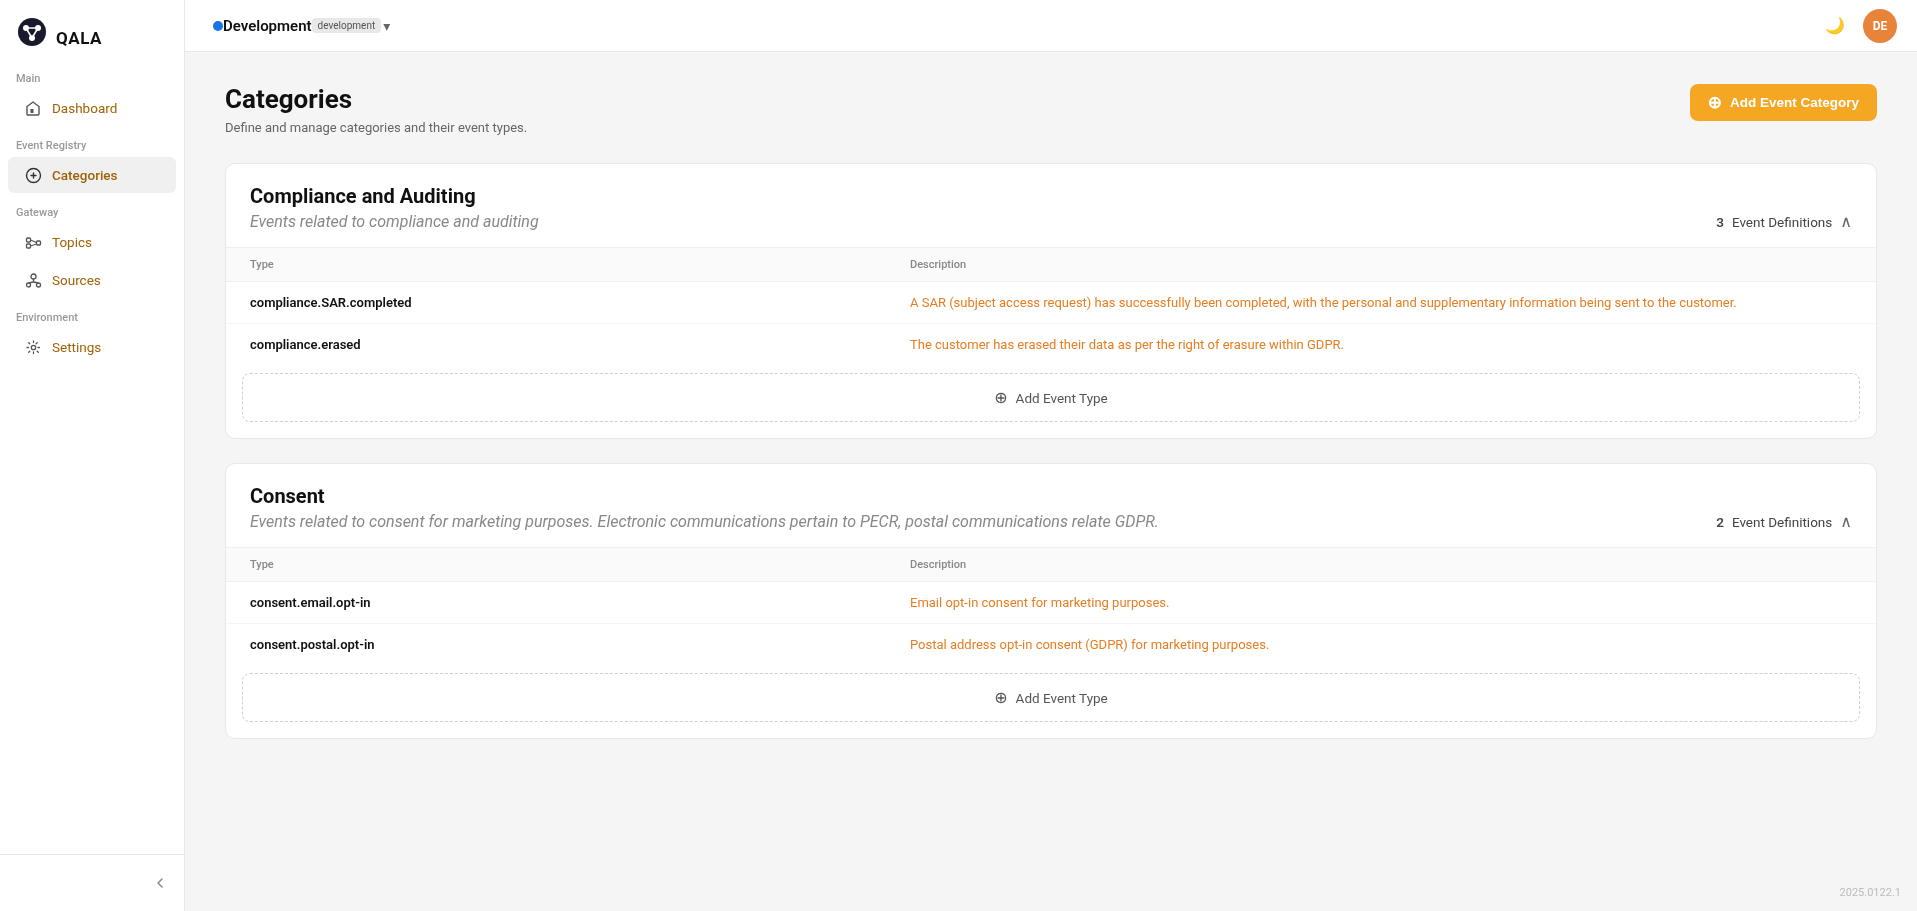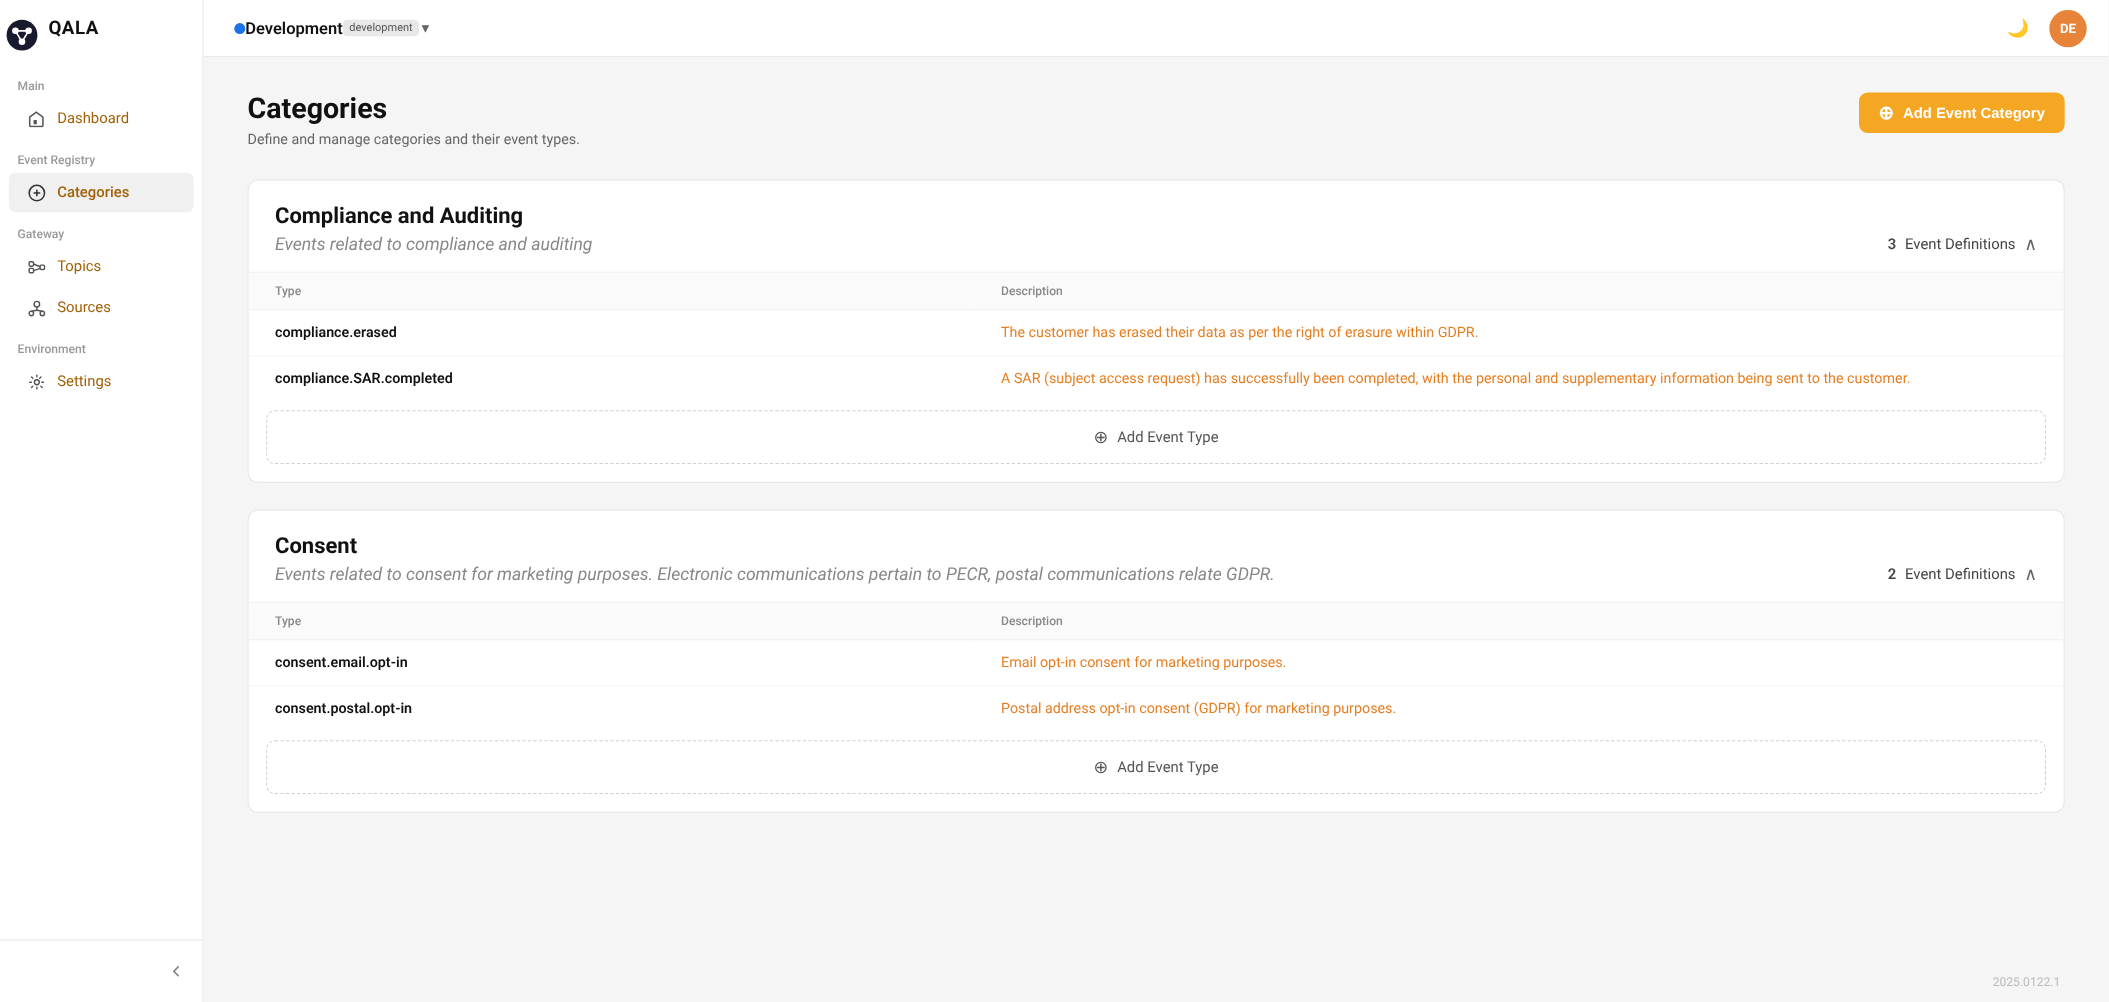--- a/index.html
+++ b/index.html
@@ -10,23 +10,23 @@
       width: 185px;
       min-width: 185px;
       background: #fff;
       border-right: 1px solid #e8e8e8;
       display: flex;
       flex-direction: column;
       height: 100vh;
       overflow-y: auto;
     }
     .sidebar-logo {
-      padding: 16px 4px 12px;
-      display: flex;
-      align-items: flex-start;
+      padding: 16px 16px 12px;
+      display: flex;
+      align-items: flex-end;
       gap: 8px;
     }
     .logo-icon {
       width: 32px;
       height: 32px;
     }
     .sidebar-section-label {
       font-size: 11px;
       color: #999;
       padding: 12px 16px 4px;
@@ -247,21 +247,21 @@
     .plus-circle { font-size: 16px; color: #555; }
 
     
     .version-label {
       text-align: right;
       font-size: 11px;
       color: #bbb;
       padding: 4px 16px 4px 0;
       position: fixed;
       bottom: 8px;
-      right: 28px;
+      right: 0;
     }
   </style>
 </head>
 <body>
 
 <nav id="sidebar">
   <div class="sidebar-logo">
     <svg class="logo-icon" viewBox="0 0 32 32">
       <circle cx="16" cy="16" r="14" fill="#1a1a2e"></circle>
       <circle cx="10" cy="12" r="3" fill="#fff"></circle>
@@ -388,26 +388,26 @@
 
       <table class="event-table">
         <thead>
           <tr>
             <th style="width:40%">Type</th>
             <th>Description</th>
           </tr>
         </thead>
         <tbody id="compliance-rows">
         <tr>
+      <td class="event-type">compliance.SAR.completed</td>
+      <td class="event-desc">A SAR (subject access request) has successfully been completed, with the personal and supplementary information being sent to the customer.</td>
+    </tr>
+            <tr>
       <td class="event-type">compliance.erased</td>
       <td class="event-desc">The customer has erased their data as per the right of erasure within GDPR.</td>
-    </tr>
-            <tr>
-      <td class="event-type">compliance.SAR.completed</td>
-      <td class="event-desc">A SAR (subject access request) has successfully been completed, with the personal and supplementary information being sent to the customer.</td>
     </tr>
           </tbody>
       </table>
 
       <div class="add-event-type-row">
         <span class="plus-circle">⊕</span>
         <span>Add Event Type</span>
       </div>
     </div>
 

